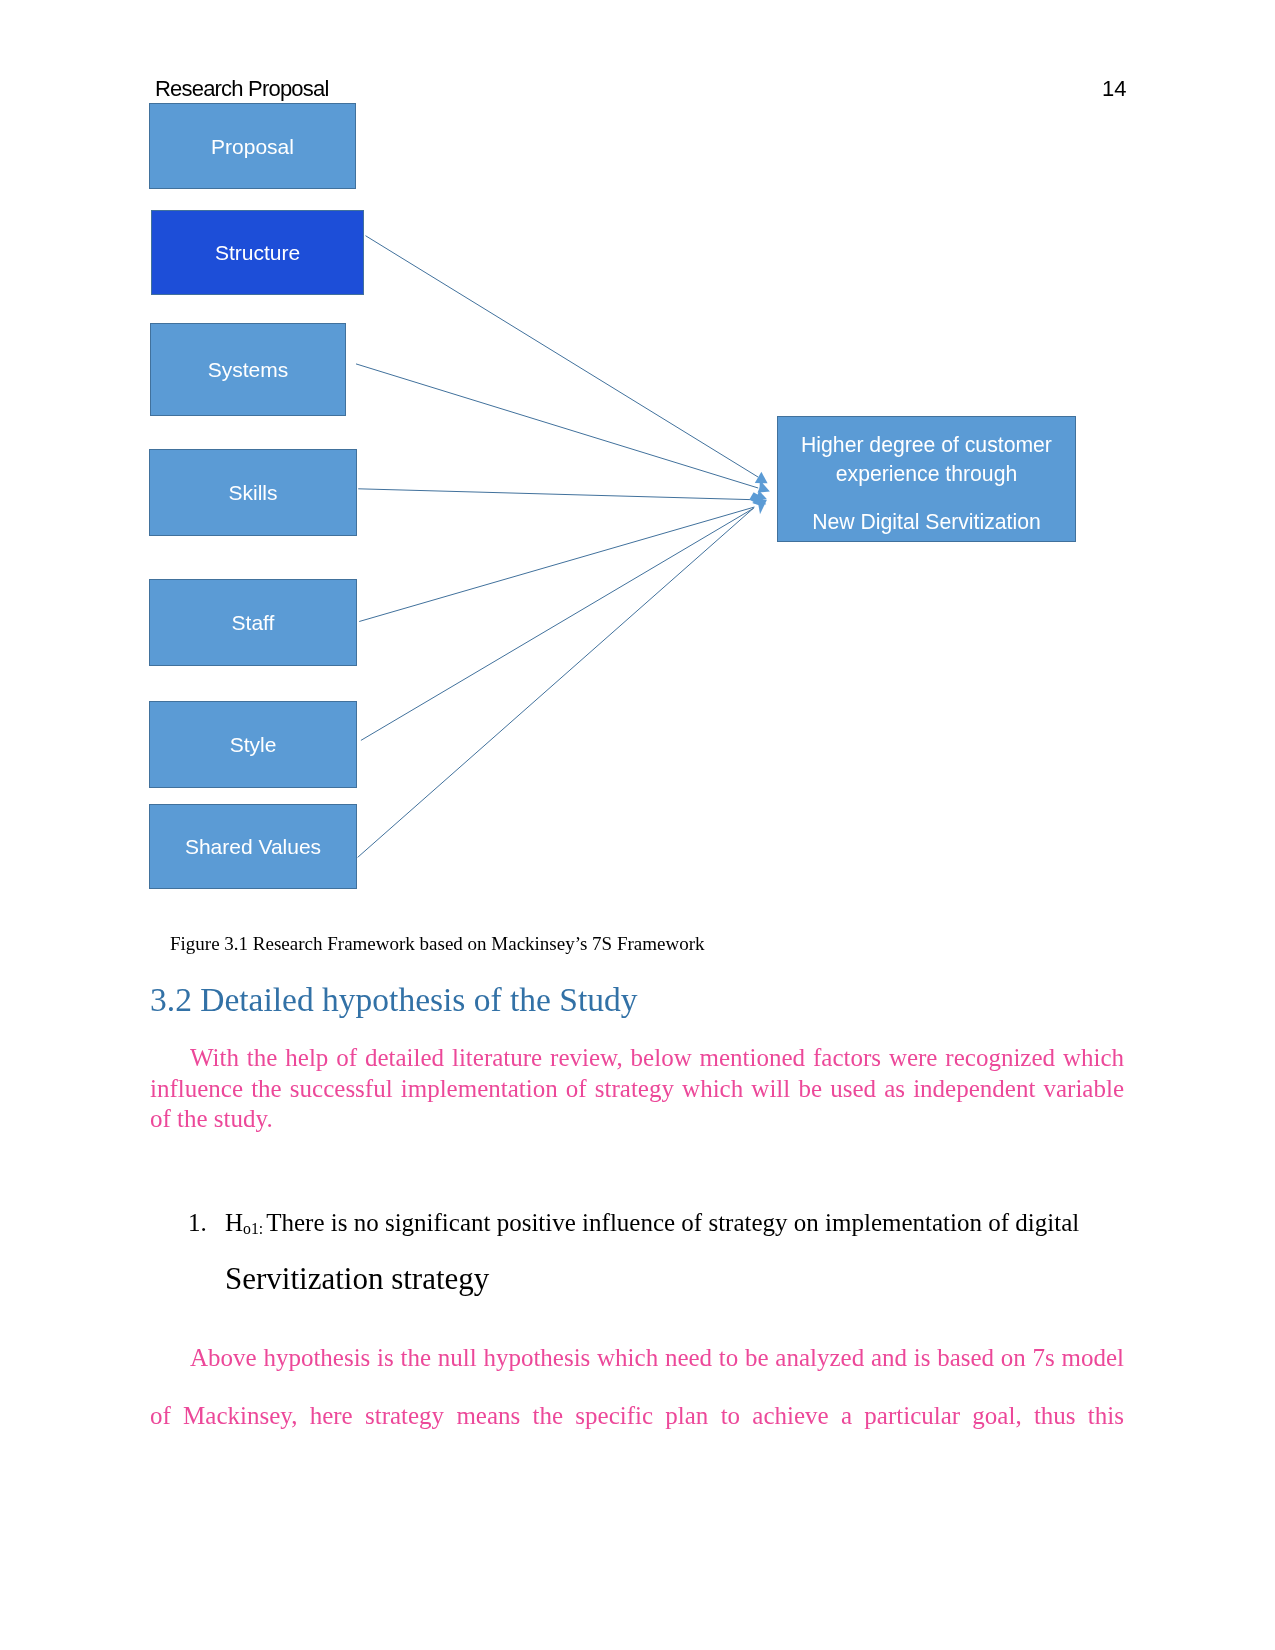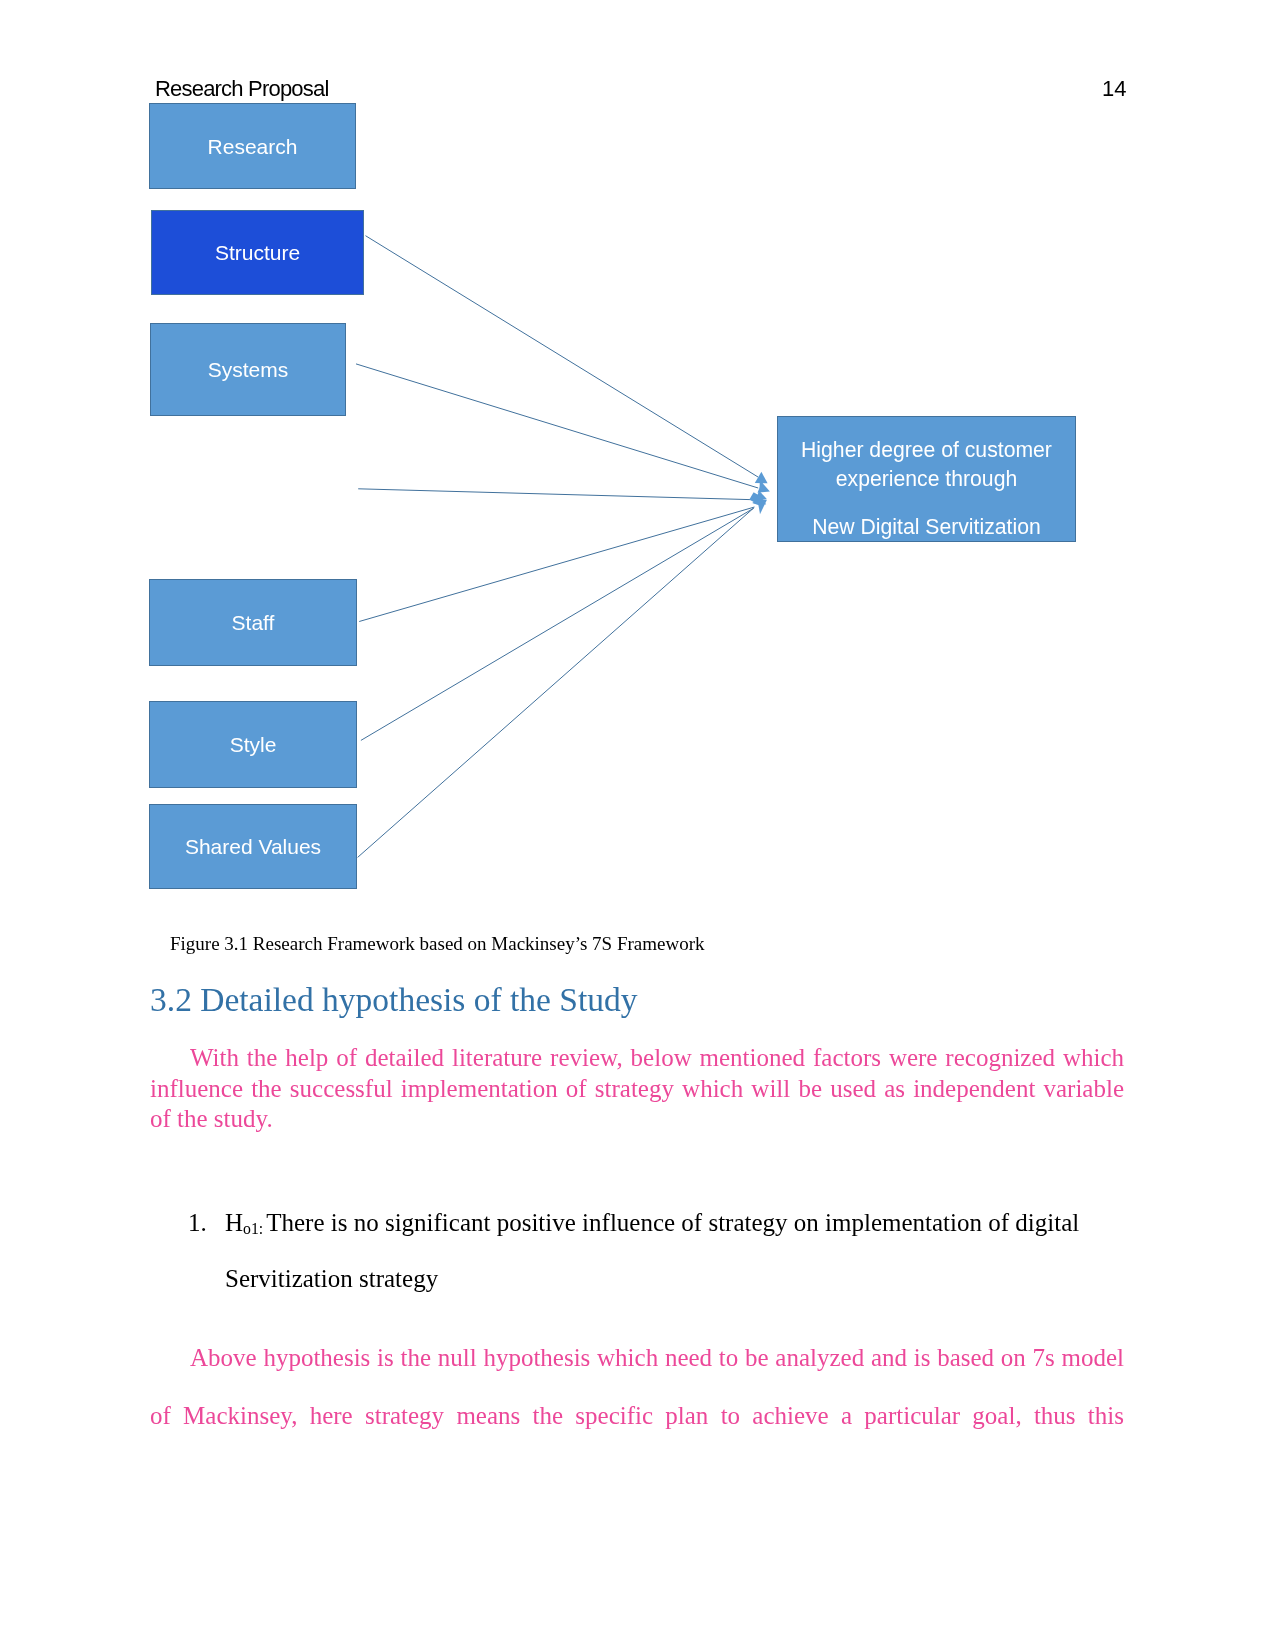--- a/index.html
+++ b/index.html
@@ -13,42 +13,42 @@
              font-size:22px;line-height:0;color:#000;letter-spacing:-0.8px;white-space:nowrap;}
   .hdr-page{position:absolute;left:1102px;top:89px;font-family:"Liberation Sans",sans-serif;
             font-size:22px;line-height:0;color:#000;}
 
   
   #diagram{position:absolute;left:0;top:0;width:1275px;height:960px;}
   .dbox{position:absolute;background:#5B9BD5;border:1.5px solid #41719C;
         box-sizing:border-box;display:flex;align-items:center;justify-content:center;
         color:#FFFFFF;font-family:"Liberation Sans",sans-serif;font-size:21px;
         text-align:center;line-height:29px;}
-  .dbox.target{font-size:21.2px;align-items:flex-end;}
+  .dbox.target{font-size:21.2px;align-items:center;}
 
   .tb-inner{width:100%;padding-top:7.5px;}
   .tb-line{line-height:29px;}
   .tb-gap{margin-top:19px;}
   #connectors{position:absolute;left:0;top:0;overflow:visible;}
 
   
   .figcap{position:absolute;left:150px;top:932px;font-size:19px;color:#000;
           line-height:24px;white-space:nowrap;margin-left:20px;}
   h2.sec{position:absolute;left:150px;top:979px;margin:0;font-weight:normal;
          font-size:33.5px;color:#3271A6;line-height:42px;white-space:nowrap;}
   .para{position:absolute;color:#ec4899;font-size:25px;line-height:30.7px;text-align:justify;}
   .p-intro{left:150px;top:1018px;width:974px;text-indent:40px;}
 
   .hyp-item{position:absolute;left:150px;top:1208px;width:974px;font-size:25px;color:#000;
             line-height:30px;}
   .hyp-num{position:absolute;left:38px;top:0;}
   .hyp-body{position:absolute;left:75px;top:0;white-space:nowrap;}
   .hyp-body sub{font-size:0.63em;vertical-align:-0.20em;line-height:0;}
   .hyp-gap{display:inline-block;width:3px;}
-  .hyp-cont{position:absolute;left:225px;top:1264px;font-size:25px;color:#000;
+  .hyp-cont{position:absolute;left:225px;top:1264px;font-size:31px;color:#000;
             line-height:30px;white-space:nowrap;text-align:right;}
 
   .p-below1{left:150px;top:1343px;width:974px;text-indent:40px;text-align-last:justify;}
   .p-below2{left:150px;top:1401px;width:974px;text-align:justify;text-align-last:justify;}
 </style>
 </head>
 <body>
 
 <div class="page">
   <div class="hdr-title">Research Proposal</div>
@@ -76,23 +76,24 @@
           <rect x="-17" y="-4.25" width="6.5" height="8.5" fill="#5B9BD5"></rect>
           <path d="M0 0 L-11.5 -5.4 L-11.5 5.4 Z" fill="#5B9BD5"></path>
         </g>
         <g transform="translate(760,514.2) rotate(98)">
           <path d="M0 0 L-15 -4.8 L-15 4.8 Z" fill="#5B9BD5"></path>
         </g>
         <g transform="translate(752.2,503) rotate(172)">
           <path d="M0 0 L-7 -3.6 L-7 3.6 Z" fill="#5B9BD5"></path>
         </g>
       </svg>
-  <div class="dbox" style="left: 149px; top: 103px; width: 207px; height: 86px; background: rgb(91, 155, 213); border-color: rgb(65, 113, 156);">Research</div>
+  <div class="dbox" style="left: 149px; top: 103px; width: 207px; height: 86px; background: rgb(91, 155, 213); border-color: rgb(65, 113, 156);">Proposal</div>
       <div class="dbox" style="left: 151px; top: 210px; width: 213px; height: 85px; background: #1d4ed8; border-color: rgb(65, 113, 156);">Structure</div>
       <div class="dbox" style="left: 150px; top: 323px; width: 196px; height: 93px; background: rgb(91, 155, 213); border-color: rgb(65, 113, 156);">Systems</div>
+      <div class="dbox" style="left: 149px; top: 449px; width: 208px; height: 87px; background: rgb(91, 155, 213); border-color: rgb(65, 113, 156);">Skills</div>
       <div class="dbox" style="left: 149px; top: 579px; width: 208px; height: 87px; background: rgb(91, 155, 213); border-color: rgb(65, 113, 156);">Staff</div>
       <div class="dbox" style="left: 149px; top: 701px; width: 208px; height: 87px; background: rgb(91, 155, 213); border-color: rgb(65, 113, 156);">Style</div>
       <div class="dbox" style="left: 149px; top: 804px; width: 208px; height: 85px; background: rgb(91, 155, 213); border-color: rgb(65, 113, 156);">Shared Values</div>
       <div class="dbox target" style="left: 777px; top: 416px; width: 299px; height: 126px; background: rgb(91, 155, 213); border-color: rgb(65, 113, 156);">
         <div class="tb-inner">
           <div class="tb-line">Higher degree of customer</div>
           <div class="tb-line">experience through</div>
           <div class="tb-line tb-gap">New Digital Servitization</div>
         </div>
       </div>

